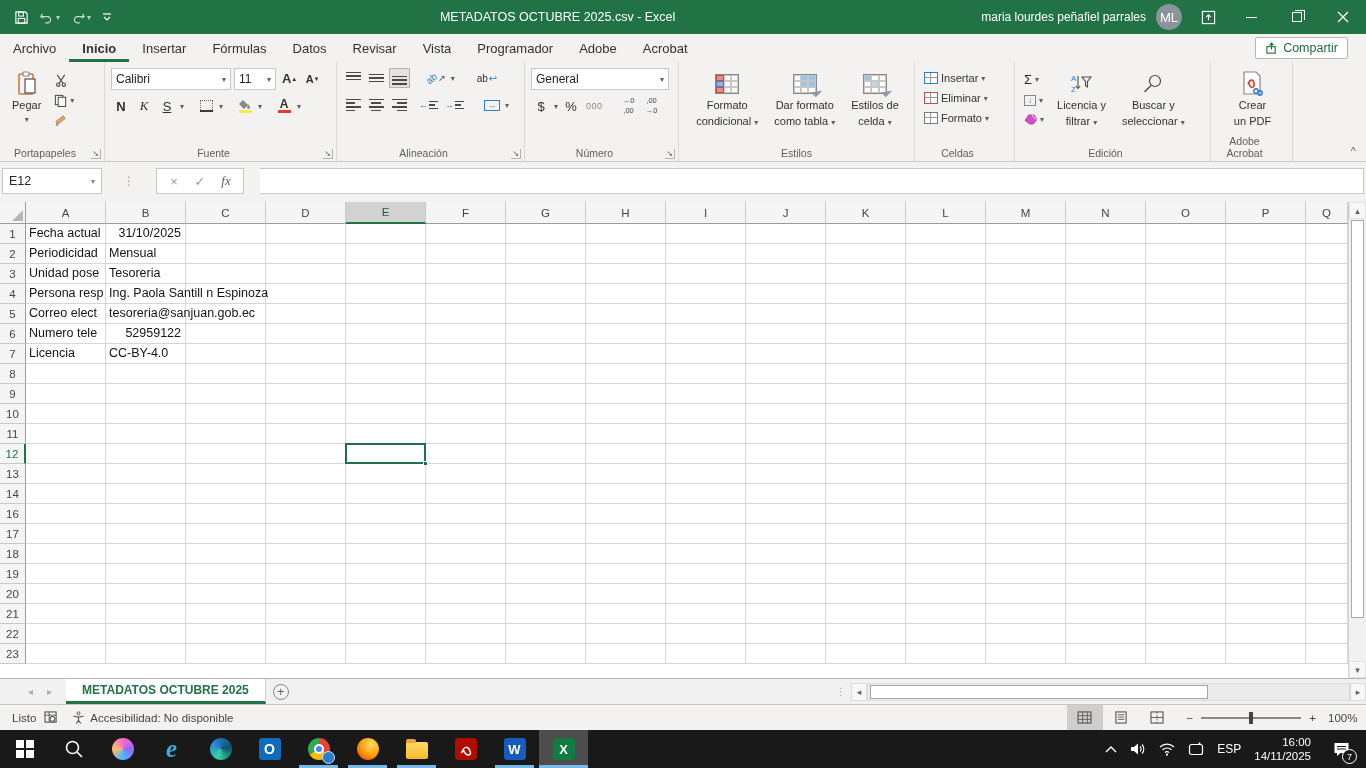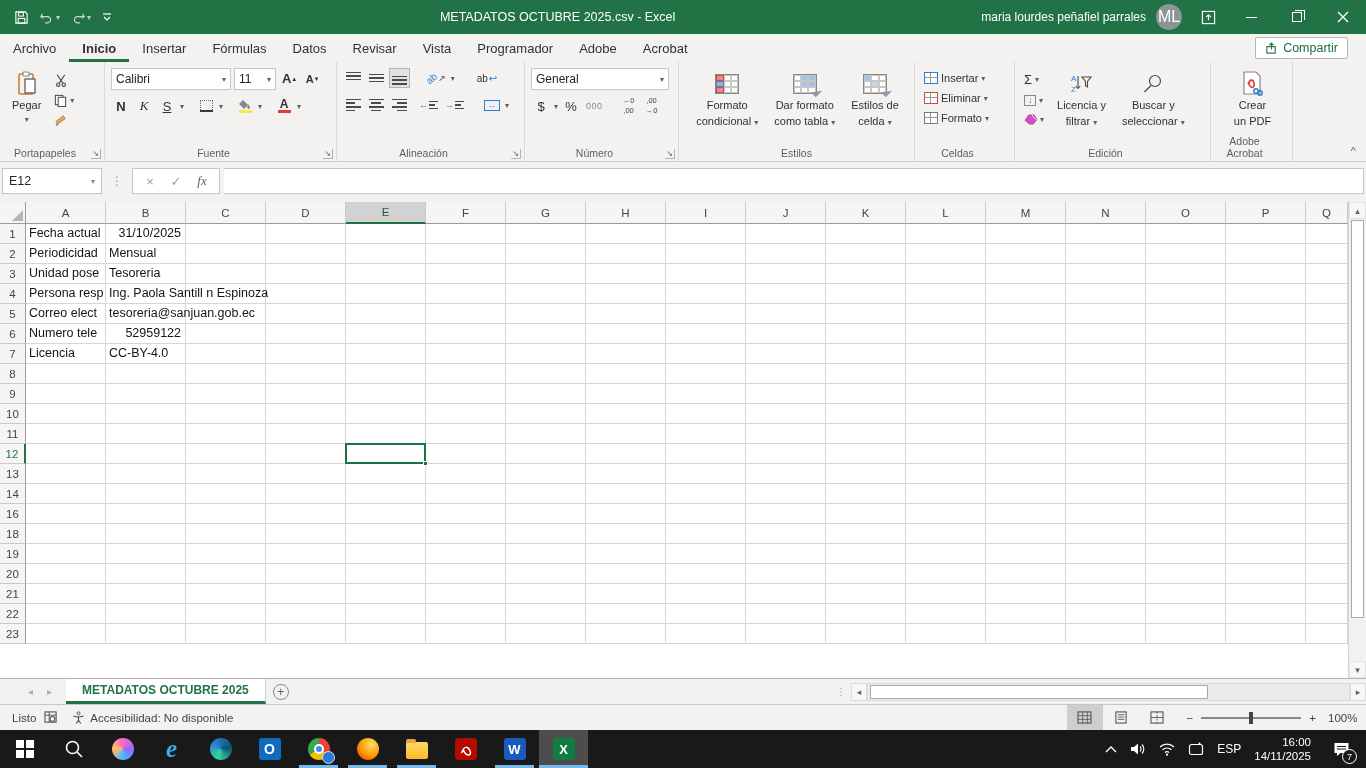--- a/index.html
+++ b/index.html
@@ -10,21 +10,21 @@
   
   .titlebar { height:34px; background:#217346; display:flex; align-items:center; color:#fff; flex:0 0 auto; }
   .qat { display:flex; align-items:center; gap:2px; width:150px; padding-left:10px; }
   .qat-btn { display:flex; align-items:center; padding:2px 4px; color:#fff; }
   .qat-btn svg { display:block; }
   .qat .mini-chev { font-size:8px; margin-left:1px; opacity:.9; }
   .tb-title { flex:1; text-align:center; font-size:12.5px; white-space:nowrap; overflow:hidden; }
   .tb-search { width:378px; height:24px; background:#9fc3ad; border-radius:2px; display:flex; align-items:center; gap:8px; padding-left:14px; color:#1d3b2a; font-size:12.5px; flex:0 0 auto; }
   .tb-search svg { display:block; }
   .tb-user { display:flex; align-items:center; gap:10px; padding:0 6px 0 16px; font-size:12px; white-space:nowrap; }
-  .avatar { width:26px; height:26px; border-radius:50%; background:#8a9499; color:#fff; display:flex; align-items:center; justify-content:center; font-size:16px; }
+  .avatar { width:26px; height:26px; border-radius:50%; background:#8a9499; color:#fff; display:flex; align-items:center; justify-content:center; font-size:13px; }
   .ribbon-opts { width:40px; height:34px; display:flex; align-items:center; justify-content:center; }
   .winbtn { width:46px; height:34px; display:flex; align-items:center; justify-content:center; color:#fff; }
   .restore-glyph { width:10px; height:10px; border:1px solid #fff; position:relative; }
   .restore-glyph::before { content:""; position:absolute; left:2px; top:-3px; width:9px; height:9px; border:1px solid #fff; border-left:none; border-bottom:none; }
   .min-glyph { width:11px; height:1px; background:#fff; }
 
   
   .tabrow { height:28px; background:#f3f2f1; display:flex; align-items:stretch; flex:0 0 auto; }
   .rtabs { display:flex; align-items:stretch; }
   .rtab { padding:0 13px; display:flex; align-items:center; font-size:13px; color:#323130; cursor:default; }
@@ -67,21 +67,21 @@
   .style-ic { width:24px; height:20px; border:1px solid #8a8886; background:#fff; display:grid; grid-template-columns:1fr 1fr 1fr; grid-template-rows:1fr 1fr 1fr; }
   .style-ic span { border:0.5px solid #c9c7c5; }
   .brush { position:relative; }
   .brush::after { content:""; position:absolute; right:-4px; bottom:-3px; width:0; height:0; border-left:7px solid transparent; border-bottom:9px solid #8f9aa8; transform:rotate(45deg); }
   .cellgrid-ic { width:14px; height:12px; border:1px solid #7a7a7a; position:relative; background:#fff; flex:0 0 auto; }
   .cellgrid-ic::before { content:""; position:absolute; left:0; right:0; top:4px; height:1px; background:#9a9a9a; }
   .cellgrid-ic::after { content:""; position:absolute; top:0; bottom:0; left:5px; width:1px; background:#9a9a9a; }
   .collapse-chev { position:absolute; right:10px; bottom:4px; color:#605e5c; font-size:11px; }
 
   
-  .formulabar { height:40px; background:#f3f2f1; display:flex; align-items:center; padding:5px 2px 7px 2px; gap:4px; flex:0 0 auto; }
+  .formulabar { height:40px; background:#f3f2f1; display:flex; align-items:center; padding:5px 2px 7px 2px; gap:16px; flex:0 0 auto; }
   .namebox { width:100px; height:26px; background:#fff; border:1px solid #c8c6c4; display:flex; align-items:center; padding:0 6px; font-size:12.5px; justify-content:space-between; }
   .fdots { color:#a0a0a0; padding:0 5px; font-size:12px; }
   .fbtns { display:flex; align-items:center; gap:0; background:#fff; border:1px solid #c8c6c4; height:26px; padding:0 4px; }
   .fbtn { width:26px; text-align:center; color:#9d9b99; font-size:13px; }
   .fx { font-style:italic; font-family:"Liberation Serif","DejaVu Serif",serif; color:#605e5c; }
   .finput { flex:1; height:26px; background:#fff; border:1px solid #c8c6c4; border-left:none; }
 
   
   .gridwrap { flex:1; position:relative; background:#fff; overflow:hidden; }
   .grid { position:absolute; left:0; top:0; right:18px; bottom:0; overflow:hidden; }
@@ -935,20 +935,40 @@
           <div class="g-cell"></div>
           <div class="g-cell"></div>
           <div class="g-cell"></div>
           <div class="g-cell"></div>
           <div class="g-cell"></div>
           <div class="g-cell"></div>
           <div class="g-cell" style="width: 42px;"></div>
         </div>
         <div class="g-row">
           <div class="g-rh">16</div>
+          <div class="g-cell"></div>
+          <div class="g-cell"></div>
+          <div class="g-cell"></div>
+          <div class="g-cell"></div>
+          <div class="g-cell"></div>
+          <div class="g-cell"></div>
+          <div class="g-cell"></div>
+          <div class="g-cell"></div>
+          <div class="g-cell"></div>
+          <div class="g-cell"></div>
+          <div class="g-cell"></div>
+          <div class="g-cell"></div>
+          <div class="g-cell"></div>
+          <div class="g-cell"></div>
+          <div class="g-cell"></div>
+          <div class="g-cell"></div>
+          <div class="g-cell" style="width: 42px;"></div>
+        </div>
+        <div class="g-row">
+          <div class="g-rh">17</div>
           <div class="g-cell"></div>
           <div class="g-cell"></div>
           <div class="g-cell"></div>
           <div class="g-cell"></div>
           <div class="g-cell"></div>
           <div class="g-cell"></div>
           <div class="g-cell"></div>
           <div class="g-cell"></div>
           <div class="g-cell"></div>
           <div class="g-cell"></div>

